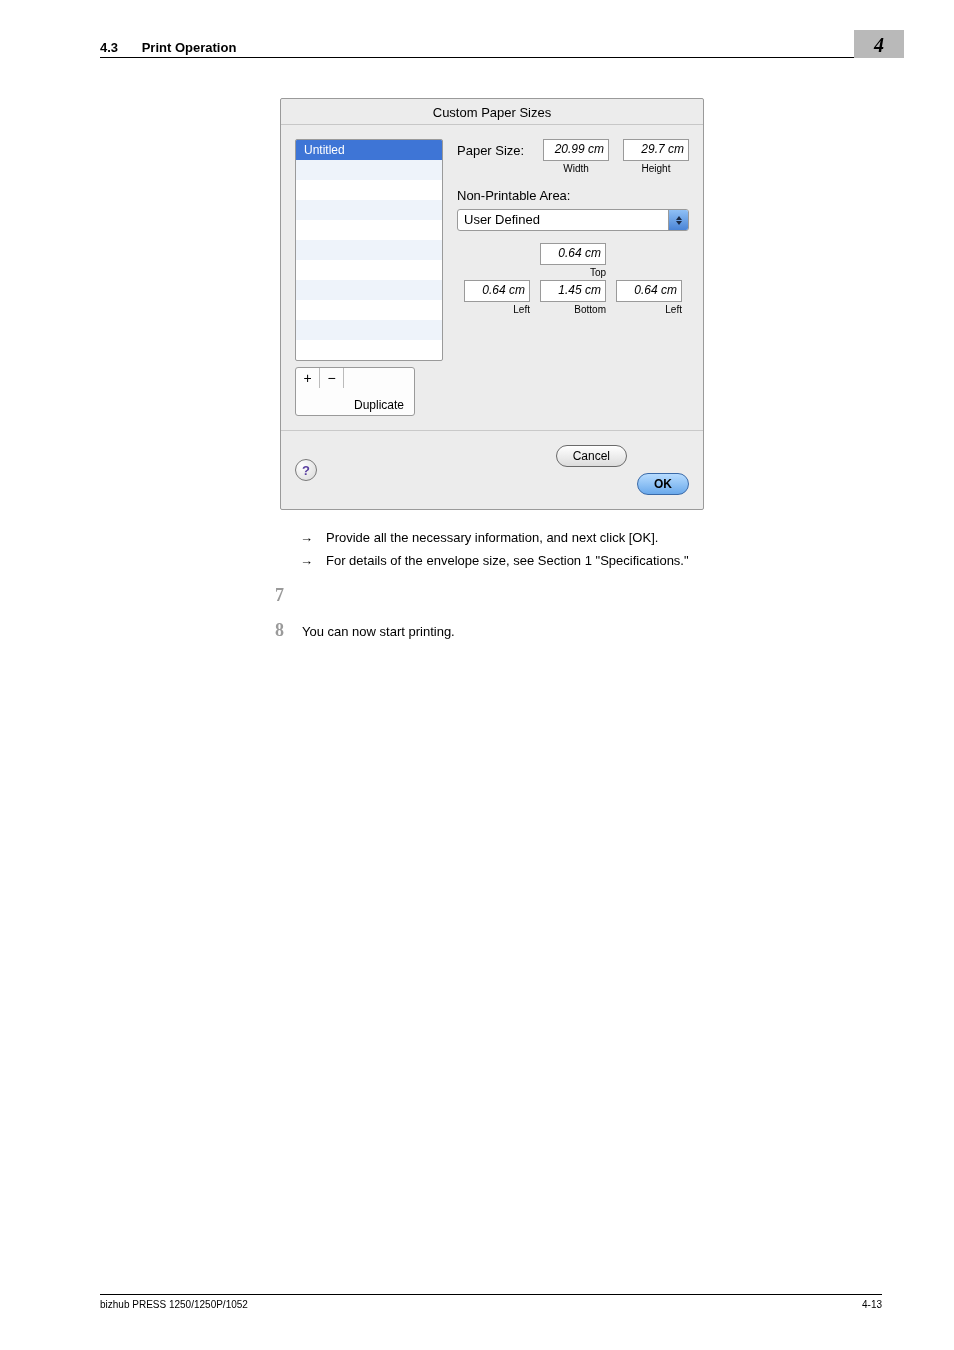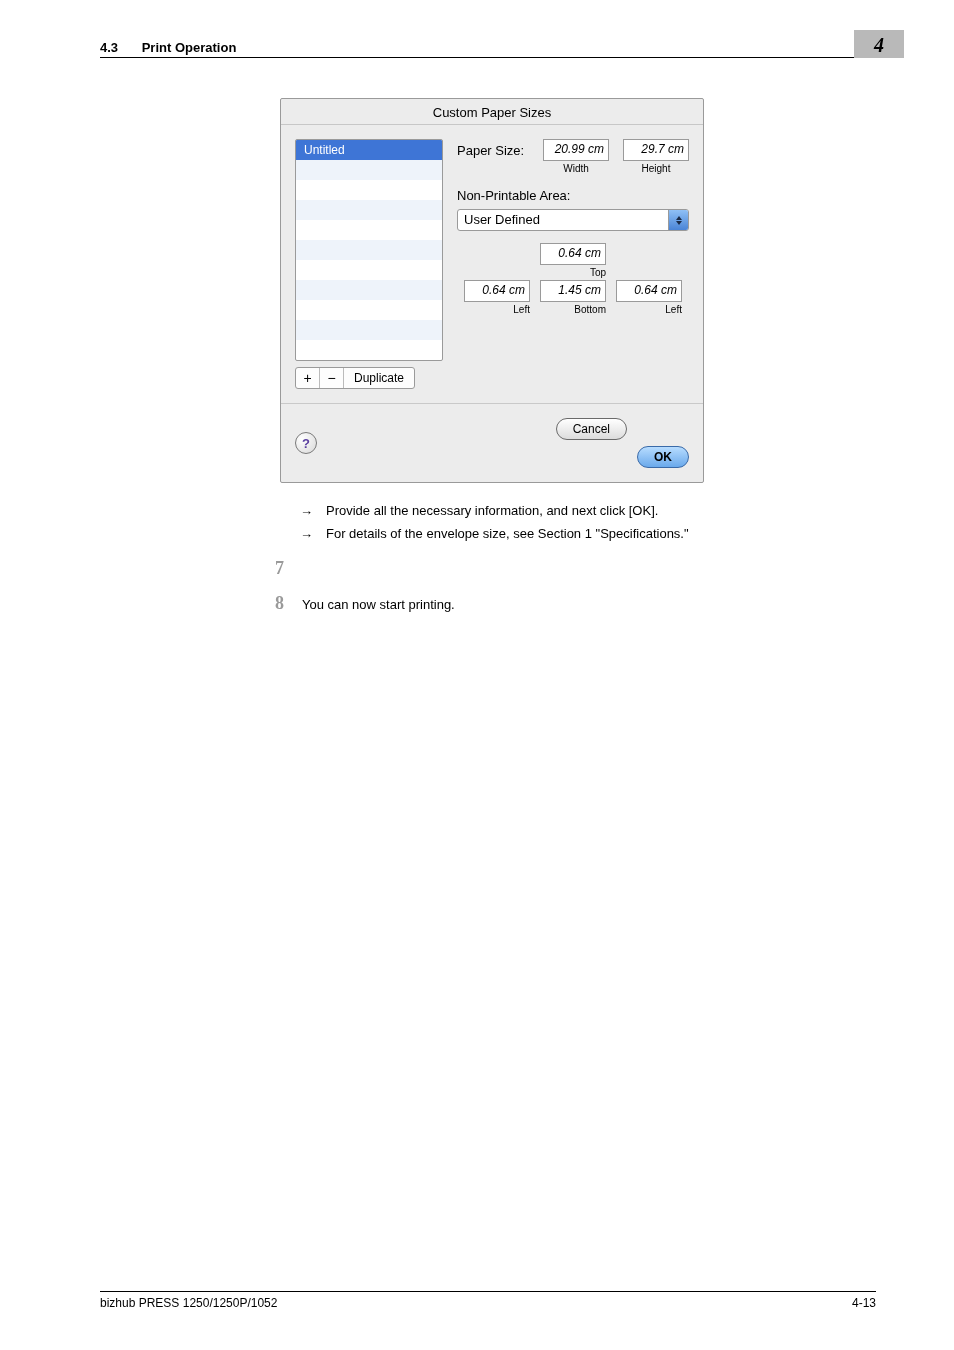--- a/index.html
+++ b/index.html
@@ -119,20 +119,21 @@
     border-right: 1px solid #bbb;
     font-size: 14px;
     line-height: 1;
     cursor: pointer;
   }
   .list-buttons .btn.dup {
     width: auto;
     padding: 0 10px;
     font-size: 12px;
     border-right: none;
+    margin-top: 27px;
   }
 
   .right-col {
     flex: 1;
     display: flex;
     flex-direction: column;
   }
   .paper-size-row {
     display: flex;
     align-items: flex-start;
@@ -297,25 +298,25 @@
   .num-step .step-text {
     flex: 1;
     line-height: 1.5;
     max-width: 640px;
   }
 
   .footer {
     position: absolute;
     bottom: 40px;
     left: 100px;
-    right: 78px;
+    right: 72px;
     border-top: 1px solid #000;
     display: flex;
     justify-content: space-between;
-    font-size: 12px;
+    font-size: 10px;
     padding-top: 4px;
   }
 </style>
 </head>
 <body>
 
 <div class="page">
   <div class="header">
     <div class="header-left">
       <span class="sec-num">4.3</span>

